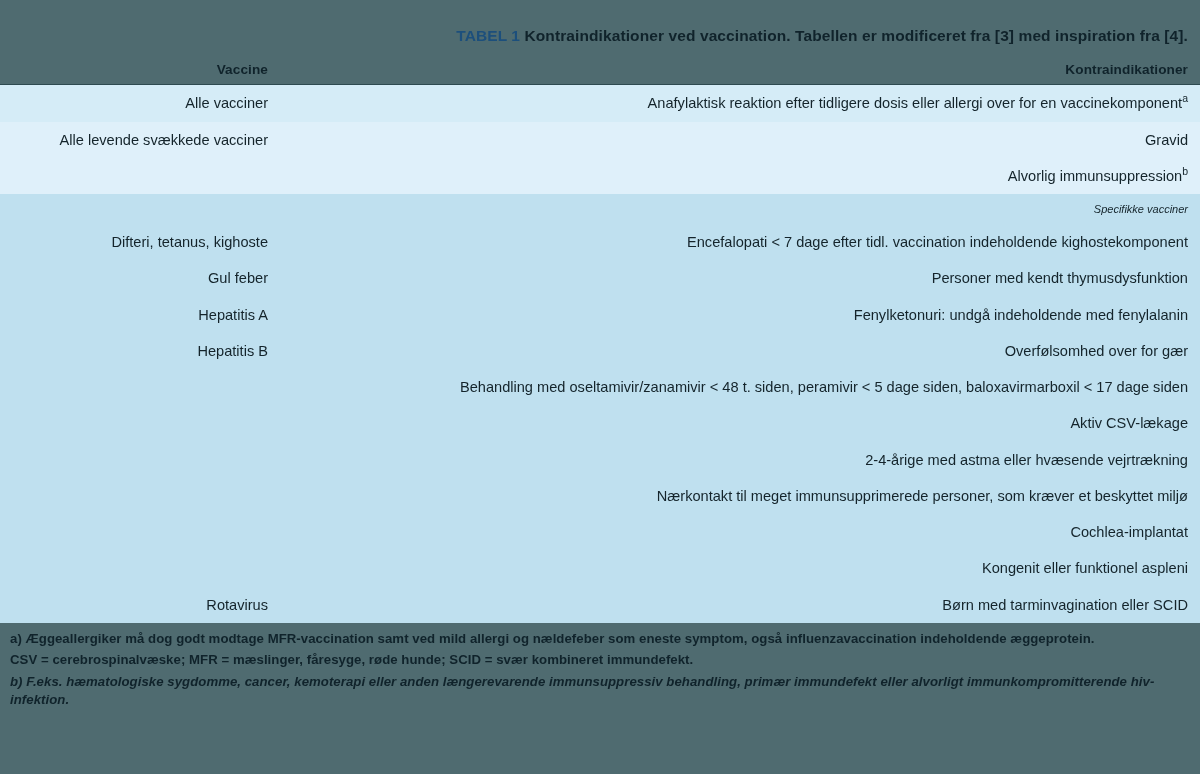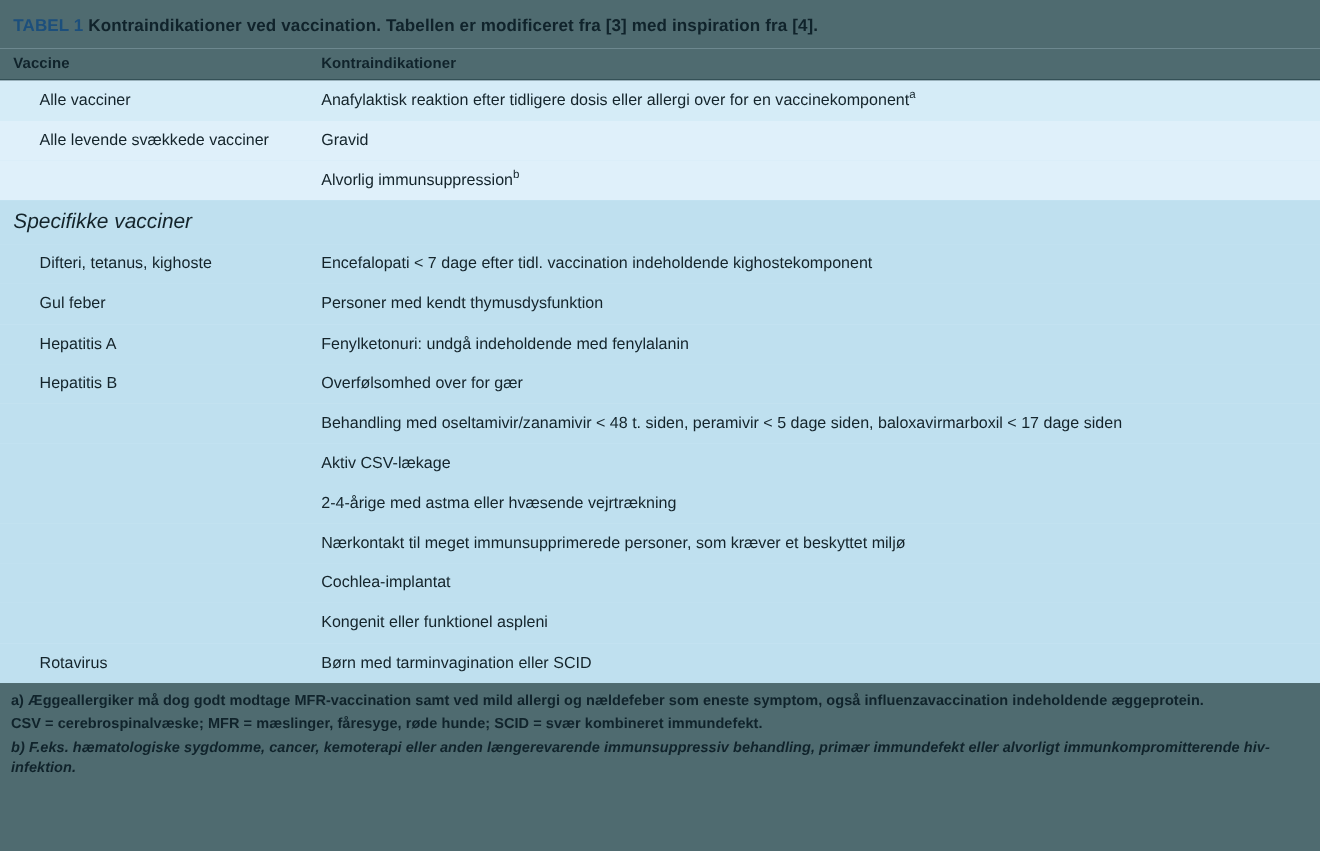--- a/index.html
+++ b/index.html
@@ -16,36 +16,38 @@
   .table-figure {
     width: 1200px;
     height: 774px;
     box-sizing: border-box;
     background: #4f6b70;
     display: flex;
     flex-direction: column;
   }
   
   .caption {
-    padding: 14px 12px 10px 12px;
+    padding: 26px 12px 10px 12px;
     color: #10232b;
     font-size: 15.5px;
     font-weight: bold;
     line-height: 1.32;
     letter-spacing: 0.1px;
+    text-align: right;
   }
   .caption .tabel-label {
     color: #1c4f7c;
     font-weight: bold;
   }
   
   .table-wrap {
     background: #cfe8f5;
     margin: 0;
     flex: 0 0 auto;
+    text-align: right;
   }
   table.t {
     border-collapse: collapse;
     width: 100%;
     table-layout: fixed;
   }
   table.t col.c1 { width: 280px; }
   table.t col.c2 { width: 920px; }
   .hdr td {
     background: #4f6b70;
@@ -62,21 +64,21 @@
     padding: 9px 12px 9px 12px;
     vertical-align: top;
     line-height: 1.25;
   }
   tr.band-a td { background: #d5ecf7; }
   tr.band-b td { background: #dff0fa; }
   tr.band-c td { background: #bfe0ef; }
   tr.subhead td {
     background: #bfe0ef;
     font-style: italic;
-    font-size: 19px;
+    font-size: 11px;
     color: #14242b;
     padding: 9px 12px 9px 12px;
   }
   td.vac { white-space: nowrap; padding-left: 36px; }
   sup {
     font-size: 0.72em;
     vertical-align: super;
     line-height: 0;
   }
   

